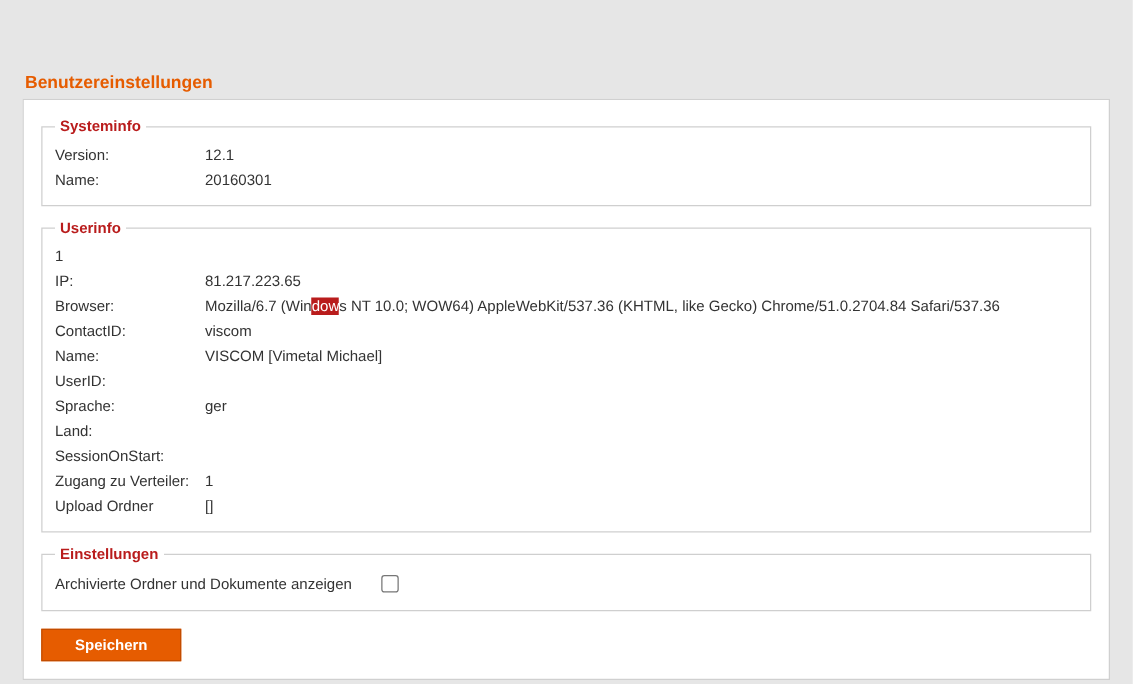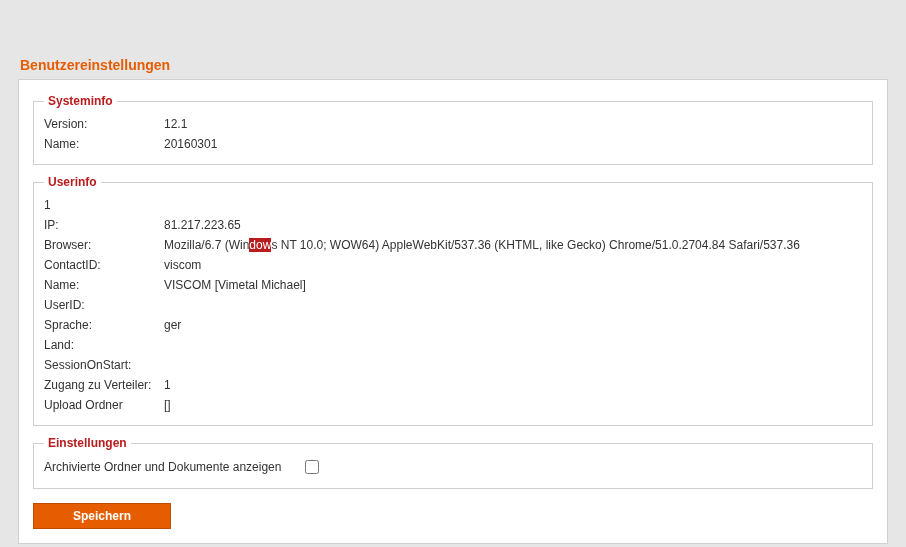--- a/index.html
+++ b/index.html
@@ -72,21 +72,21 @@
     width: 14px;
     height: 14px;
     margin: 0;
   }
   .btn-save {
     background: #e65c00;
     border: 1px solid #c24c00;
     color: #fff;
     font-weight: bold;
     font-size: 12px;
-    padding: 5px 39px;
+    padding: 5px 26px;
     cursor: pointer;
     margin-top: 4px;
     font-family: inherit;
   }
 </style>
 </head>
 <body>
 
 <div class="page">
   <div class="page-title">Benutzereinstellungen</div>

